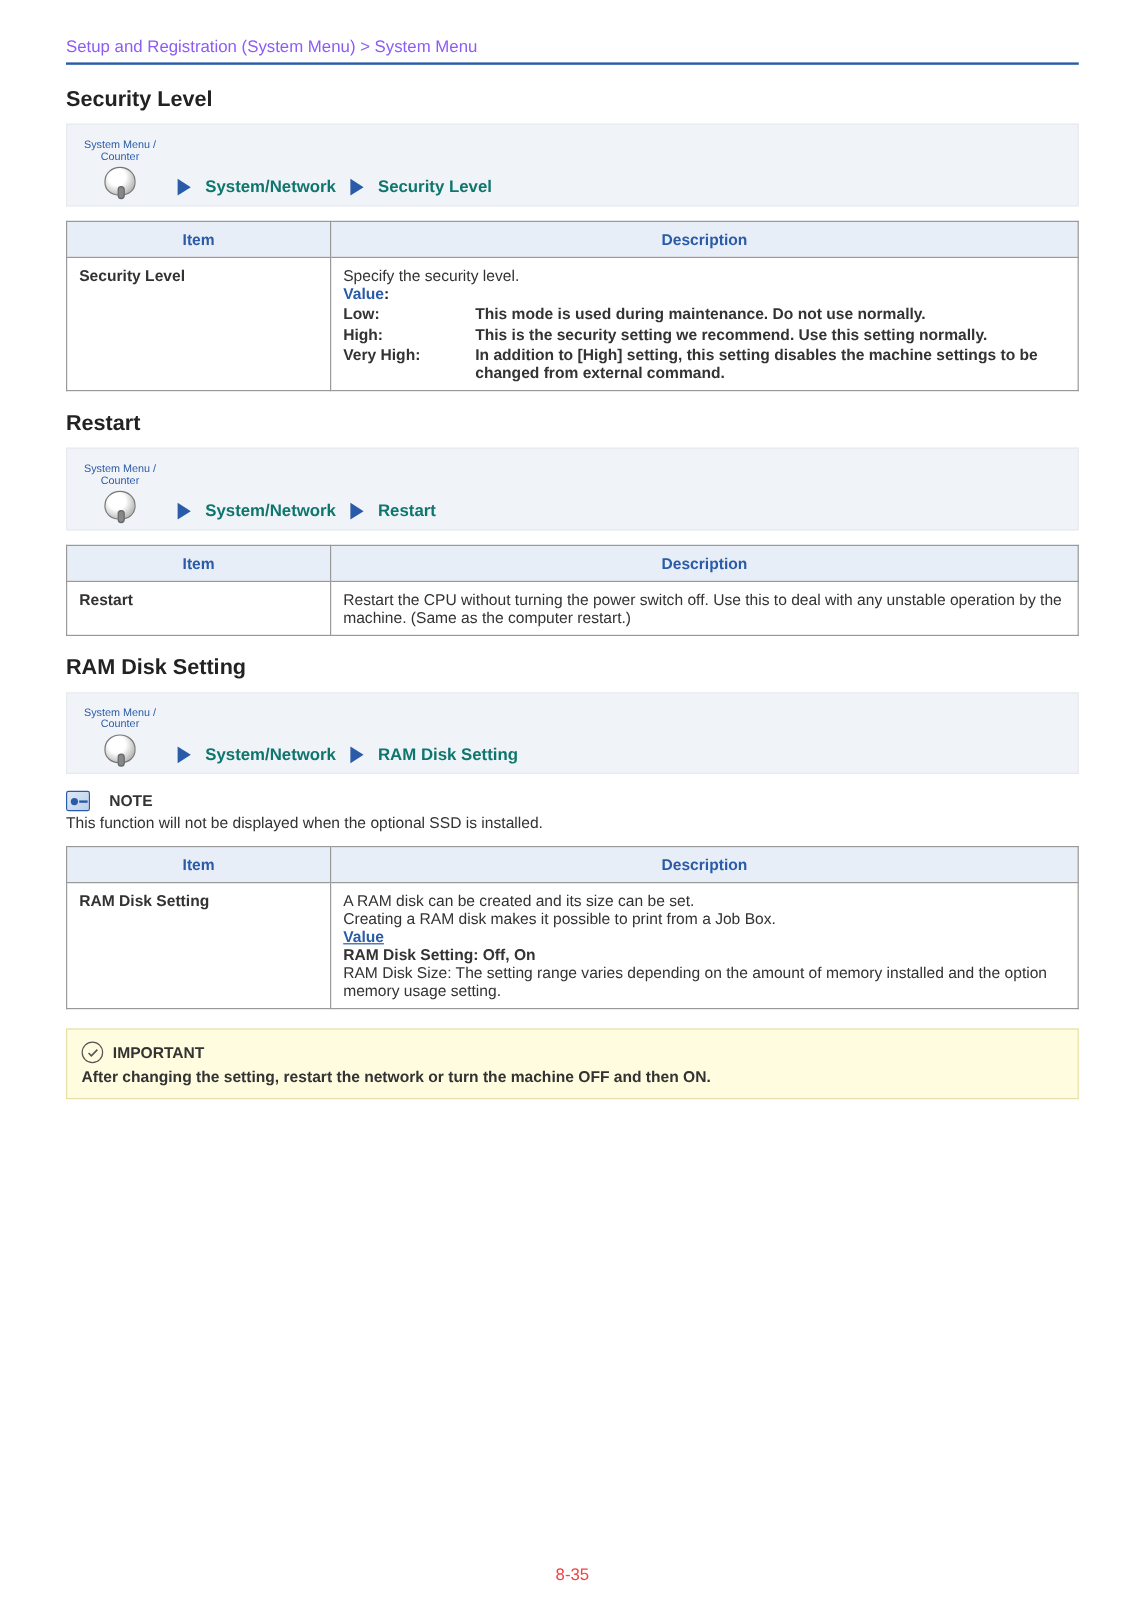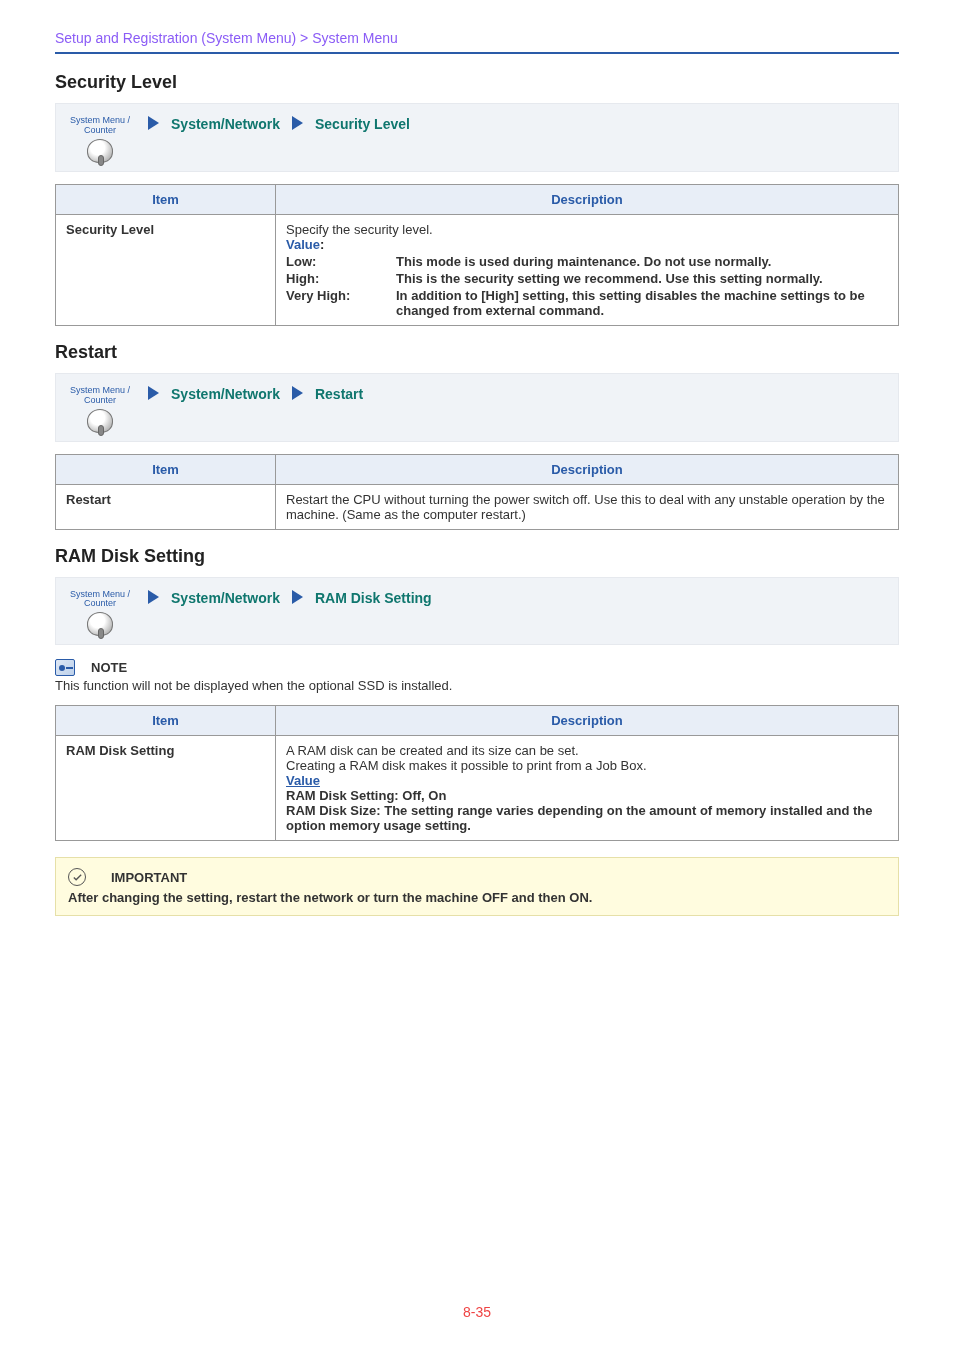--- a/index.html
+++ b/index.html
@@ -25,21 +25,21 @@
       font-weight: bold;
       color: #222;
       margin-top: 10px;
       margin-bottom: 10px;
     }
     .nav-box {
       background: #f0f3f7;
       border: 1px solid #e6e9ee;
       padding: 12px 8px 8px 8px;
       display: flex;
-      align-items: flex-start;
+      align-items: flex-end;
       flex-wrap: wrap;
       gap: 6px;
       margin-bottom: 12px;
     }
     .nav-sys-label {
       display: flex;
       flex-direction: column;
       align-items: center;
       font-size: 9px;
       color: #2a5ba8;
@@ -107,21 +107,21 @@
     .note-icon::after{content:"";position:absolute;width:7px;height:2px;background:#2a5ba8;
       top:7px;left:10px;}
     .note-title { font-weight:bold; font-size:13px; }
     .note-body { font-size:13px; margin-bottom:12px; }
     .important-box {
       background:#fffcdf;
       border:1px solid #e6e0a8;
       padding:10px 12px;
       margin-top:16px;
     }
-    .important-head{display:flex;align-items:center;gap:25px;margin-bottom:4px;}
+    .important-head{display:flex;align-items:center;gap:8px;margin-bottom:4px;}
     .imp-icon{
       width:18px;height:18px;border:1.5px solid #555;border-radius:50%;display:flex;align-items:center;justify-content:center;
     }
     .imp-icon svg{width:11px;height:11px;}
     .imp-title{font-weight:bold;font-size:13px;}
     .imp-body{font-weight:bold;font-size:13px;}
     .page-num{
       position:absolute;
       bottom:30px;
       left:0; right:0;
@@ -242,21 +242,21 @@
     <th>Item</th>
     <th>Description</th>
   </tr>
   <tr>
     <td style="font-weight:bold">RAM Disk Setting</td>
     <td>
       <div>A RAM disk can be created and its size can be set.</div>
       <div>Creating a RAM disk makes it possible to print from a Job Box.</div>
       <div><span class="value-label-link">Value</span></div>
       <div style="font-weight:bold">RAM Disk Setting: Off, On</div>
-      <div style="font-weight:bold">RAM Disk Size: The setting range varies depending on the amount of memory installed and the option memory usage setting.</div>
+      <div style="font-weight:normal">RAM Disk Size: The setting range varies depending on the amount of memory installed and the option memory usage setting.</div>
     </td>
   </tr>
 </tbody>
   </table>
 
 <div class="important-box">
   <div class="important-head">
     <div class="imp-icon">
       <svg viewBox="0 0 24 24">
           <path d="M4 12l5 5L20 6" fill="none" stroke="#555" stroke-width="3"></path>

